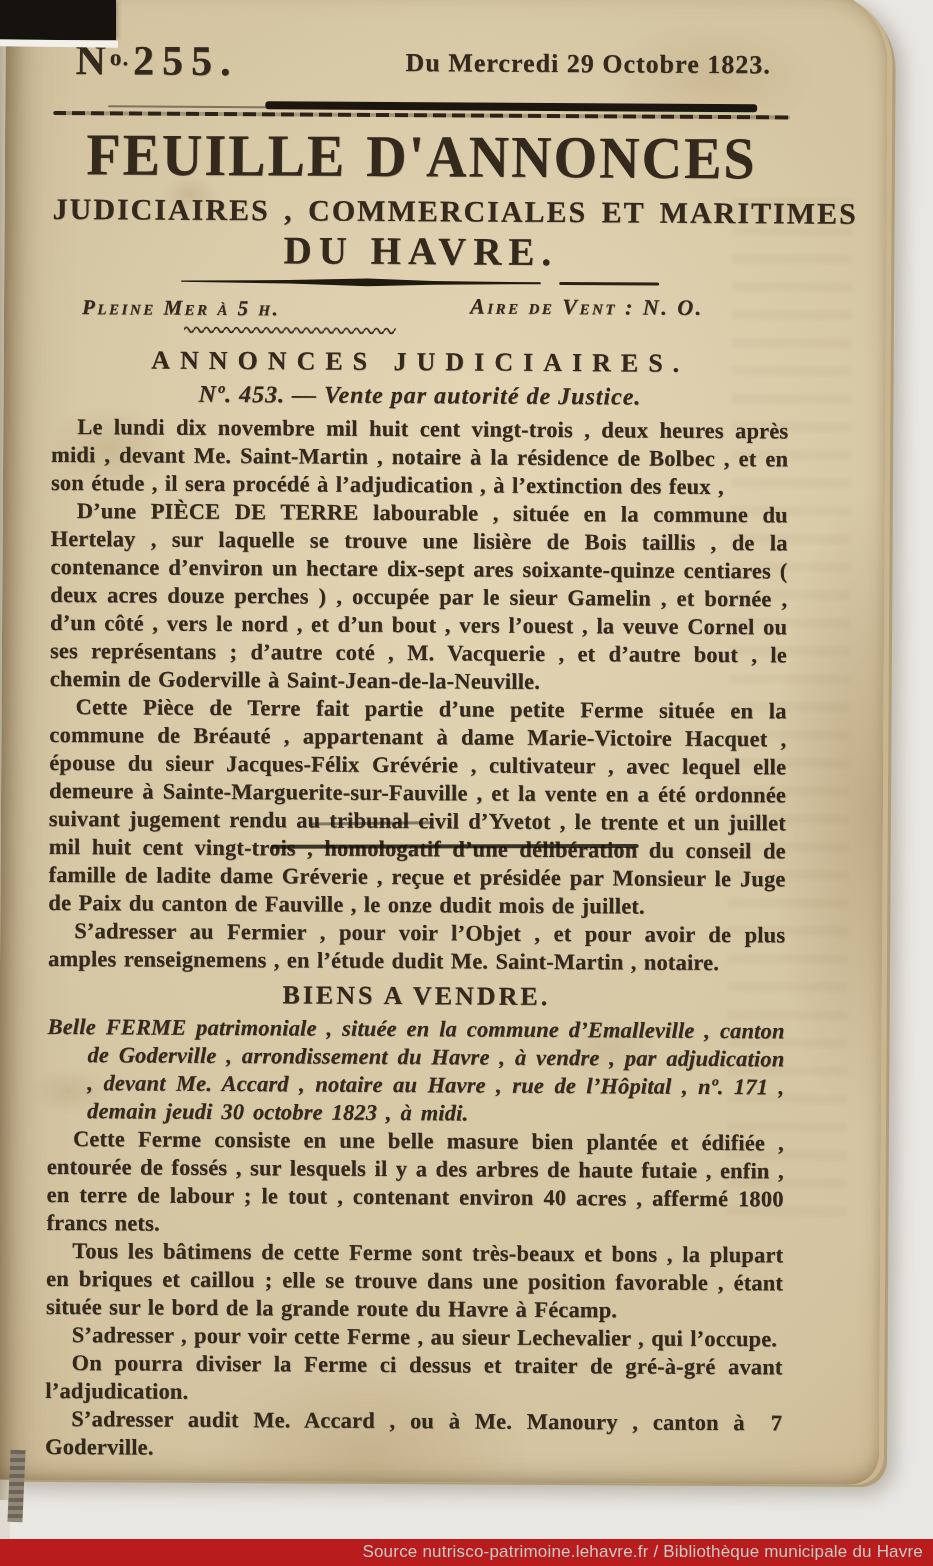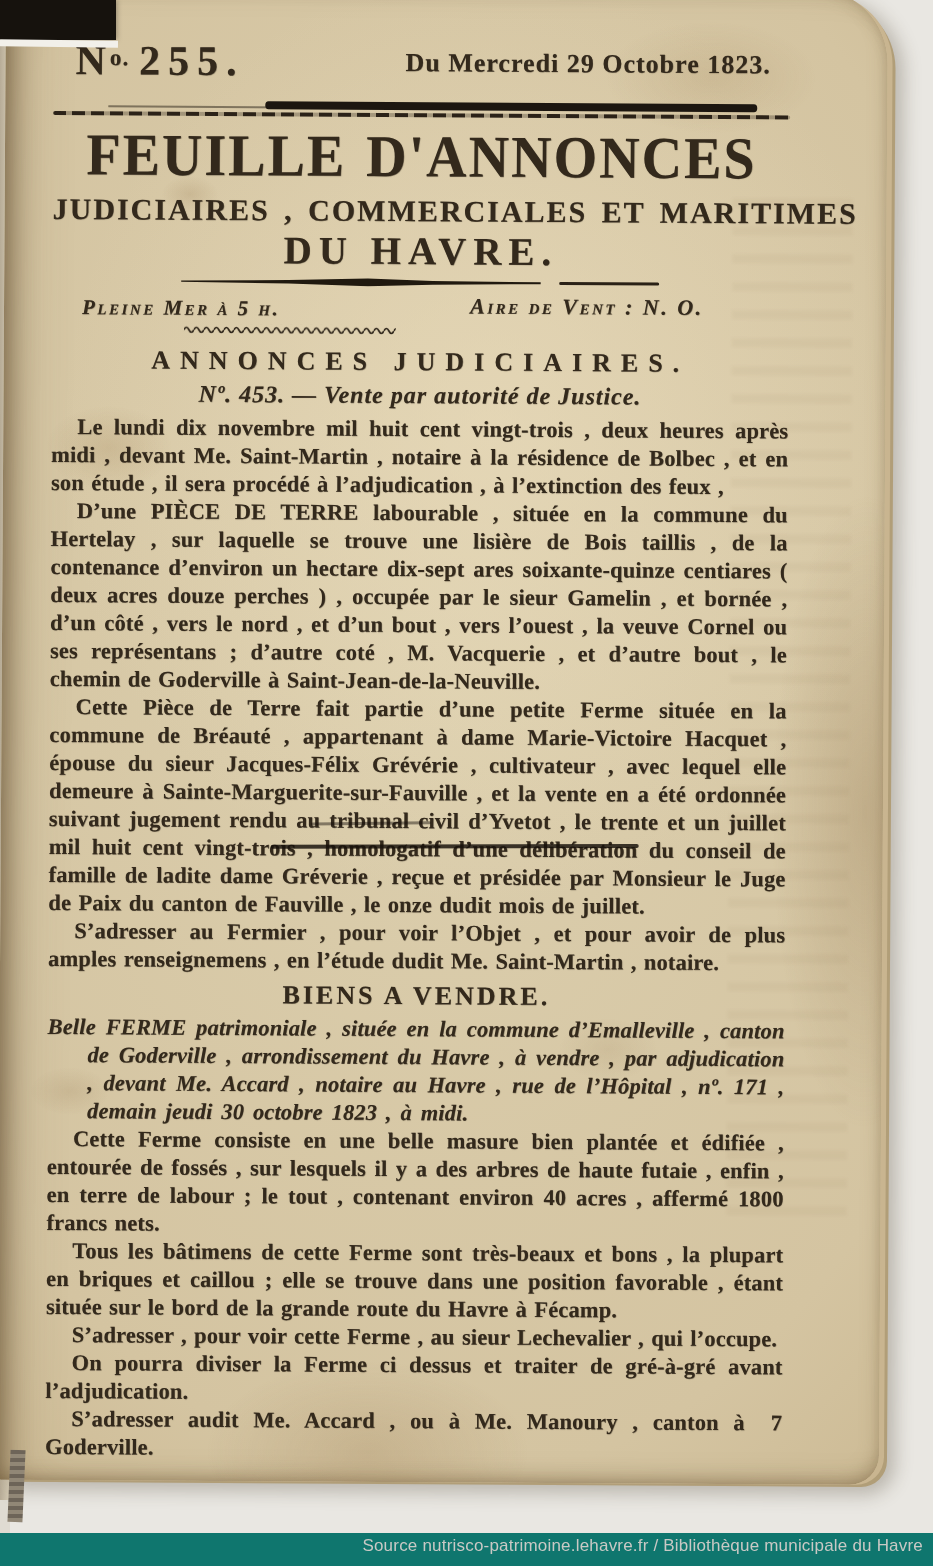--- a/index.html
+++ b/index.html
@@ -54,35 +54,35 @@
   .cover-corner::after{
     content:"";position:absolute;left:0;top:40px;width:118px;height:7px;
     background:#f2f0ea;transform:rotate(0.8deg);
   }
   .ribbon{
     position:absolute;left:9px;top:1450px;width:15px;height:72px;z-index:4;
     background:repeating-linear-gradient(to bottom,#6d6458 0 4px,#918776 4px 8px);
     transform:rotate(2.5deg);
   }
   .source-bar{
-    position:absolute;left:0;bottom:0;width:100%;height:33px;background:#0f766e;z-index:9;
+    position:absolute;left:0;bottom:0;width:100%;height:27px;background:#b91c1c;z-index:9;
     color:#c9c9c5;font-family:"Liberation Sans","DejaVu Sans",sans-serif;
     font-size:17px;line-height:26px;text-align:right;
     padding-right:10px;box-sizing:border-box;letter-spacing:0.2px;
   }
   
   .content{
     position:absolute;left:48px;top:30px;width:737px;z-index:2;
     color:#33291c;
     text-shadow:0.4px 0.4px 0.7px rgba(48,38,25,0.55);
   }
   .issue-row{position:relative;height:60px;margin-top:22px;}
   .issue{position:absolute;left:22px;top:0;font-size:42px;font-weight:bold;letter-spacing:4px;}
   .issue .ord{font-size:55%;vertical-align:34%;letter-spacing:1px;}
-  .issue .num{letter-spacing:8px;margin-left:10px;}
+  .issue .num{letter-spacing:8px;margin-left:4px;}
   .dateline{position:absolute;left:352px;top:10px;font-size:26px;font-weight:bold;letter-spacing:1px;white-space:nowrap;}
   .rule-thick{margin:4px 0 0 212px;width:492px;height:8px;background:#1c1610;border-radius:4px/60%;
     box-shadow:-160px 2px 0 -3px rgba(40,32,22,0.5);}
   .rule-thin{margin-top:3px;width:100%;height:4px;border-radius:2px;
     background:repeating-linear-gradient(90deg,#2b2218 0 13px, rgba(43,34,24,0.30) 13px 19px);}
   .m-title{margin-top:10px;text-align:center;font-size:56px;line-height:58px;font-weight:bold;
     letter-spacing:2px;word-spacing:4px;transform:scaleY(1.06);white-space:nowrap;}
   .m-sub{margin-top:9px;text-align:center;font-size:30px;line-height:33px;font-weight:bold;
     letter-spacing:2px;word-spacing:5px;white-space:nowrap;}
   .m-place{margin-top:3px;text-align:center;font-size:39px;line-height:42px;font-weight:bold;letter-spacing:7px;}

